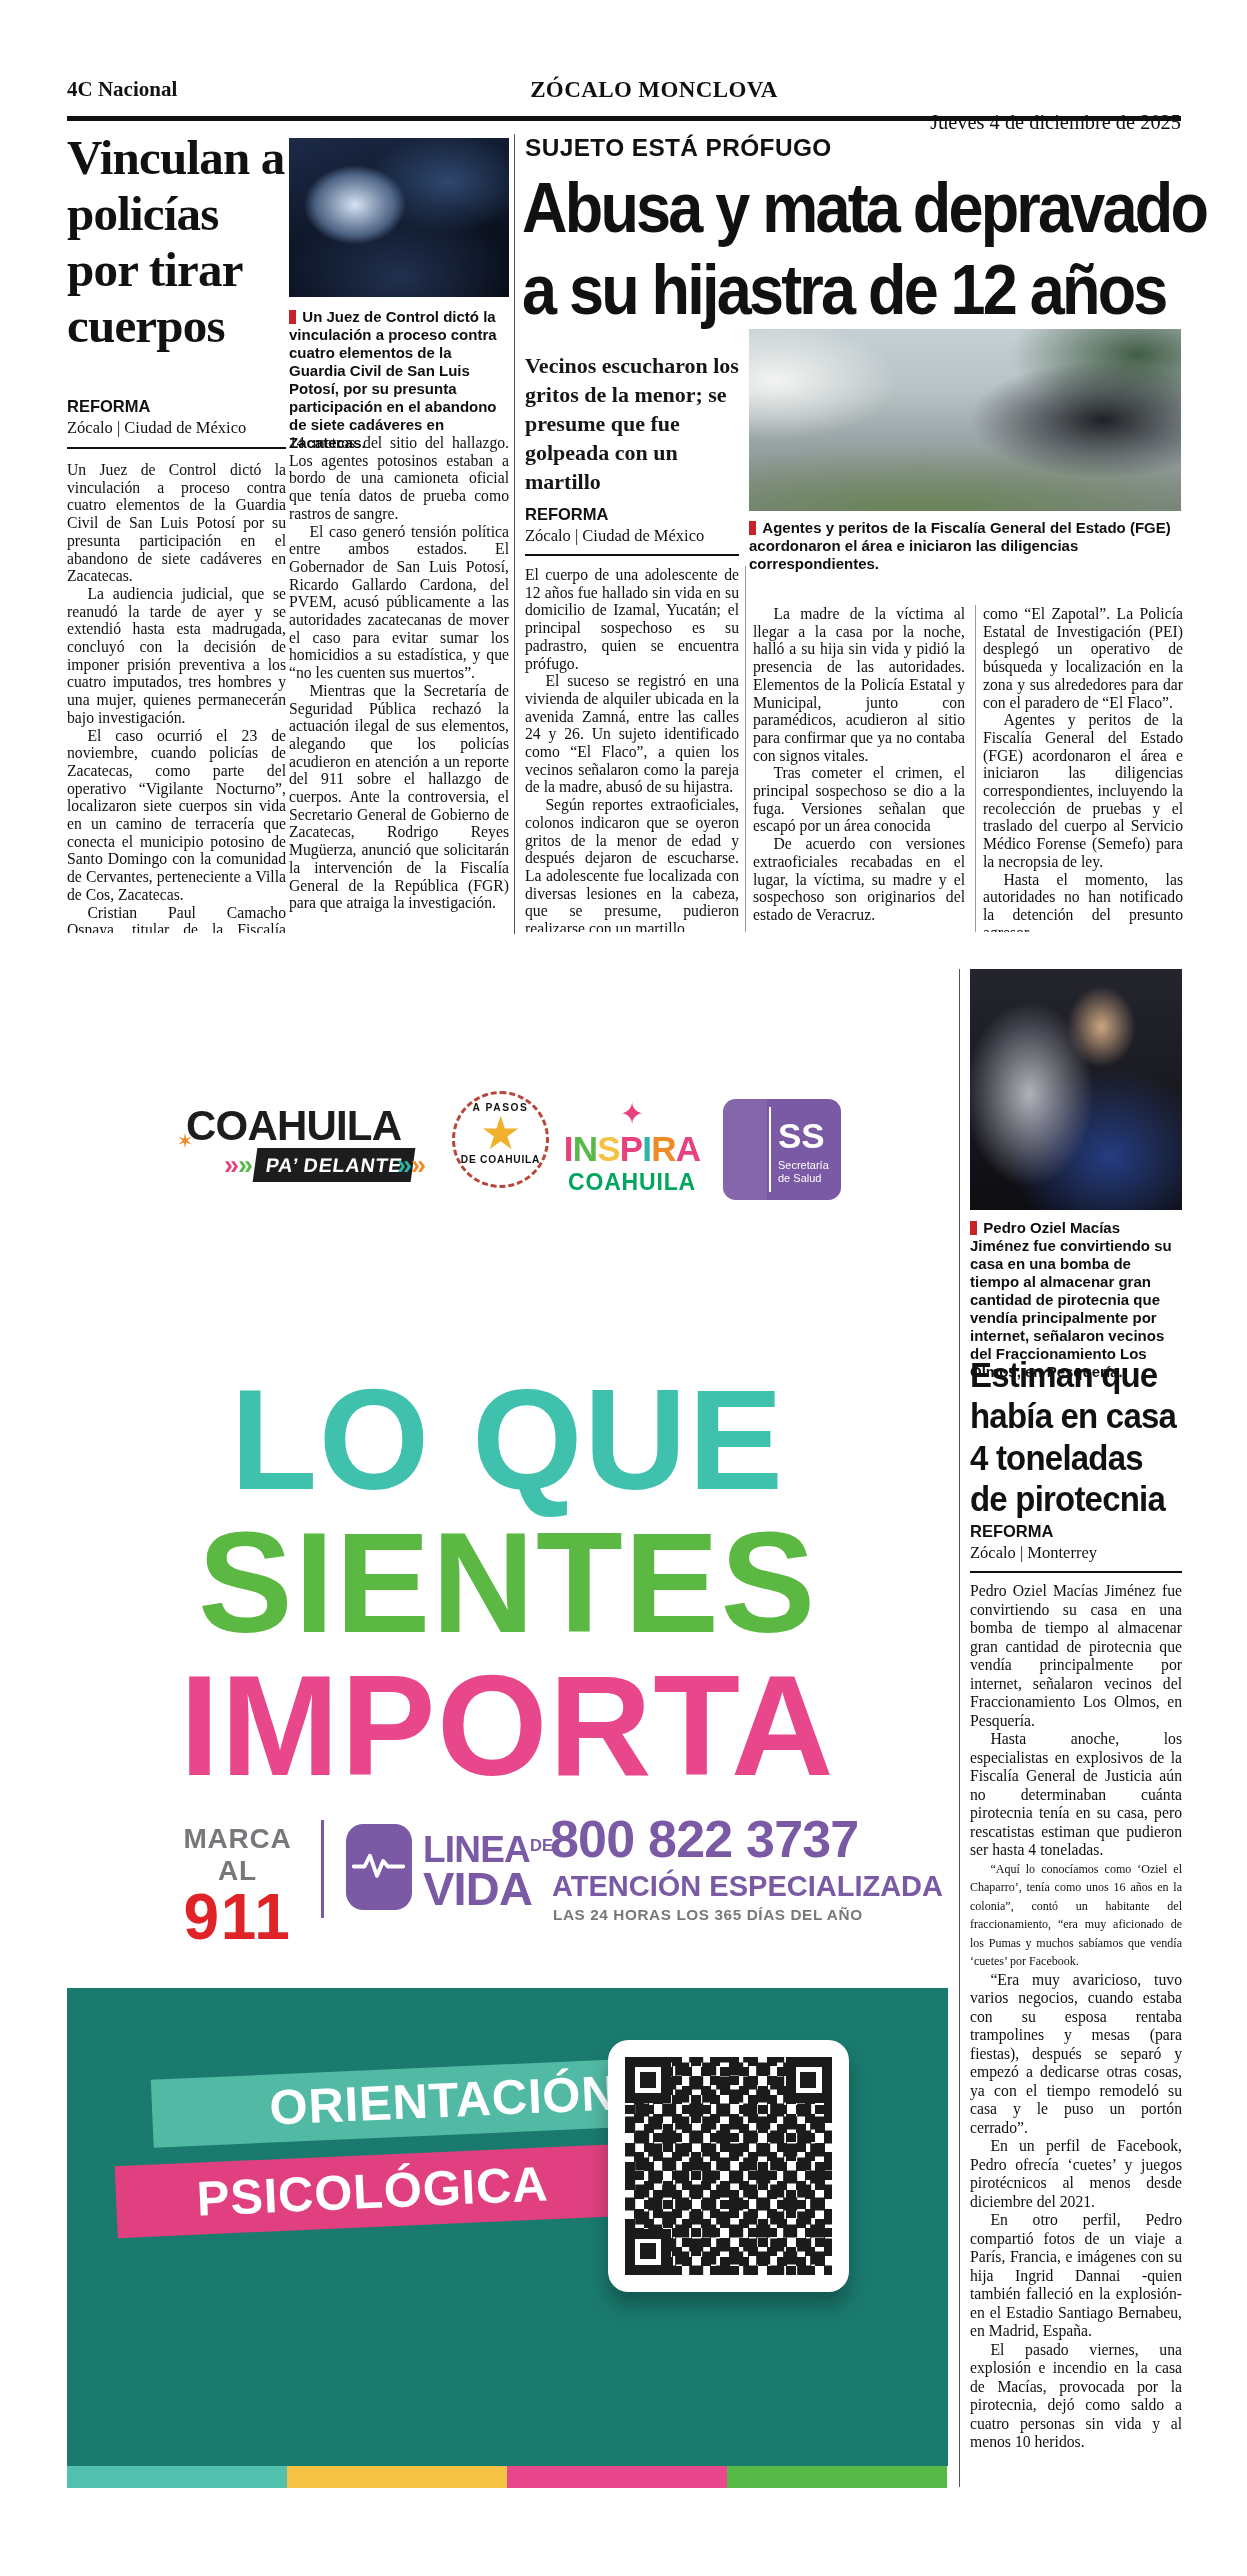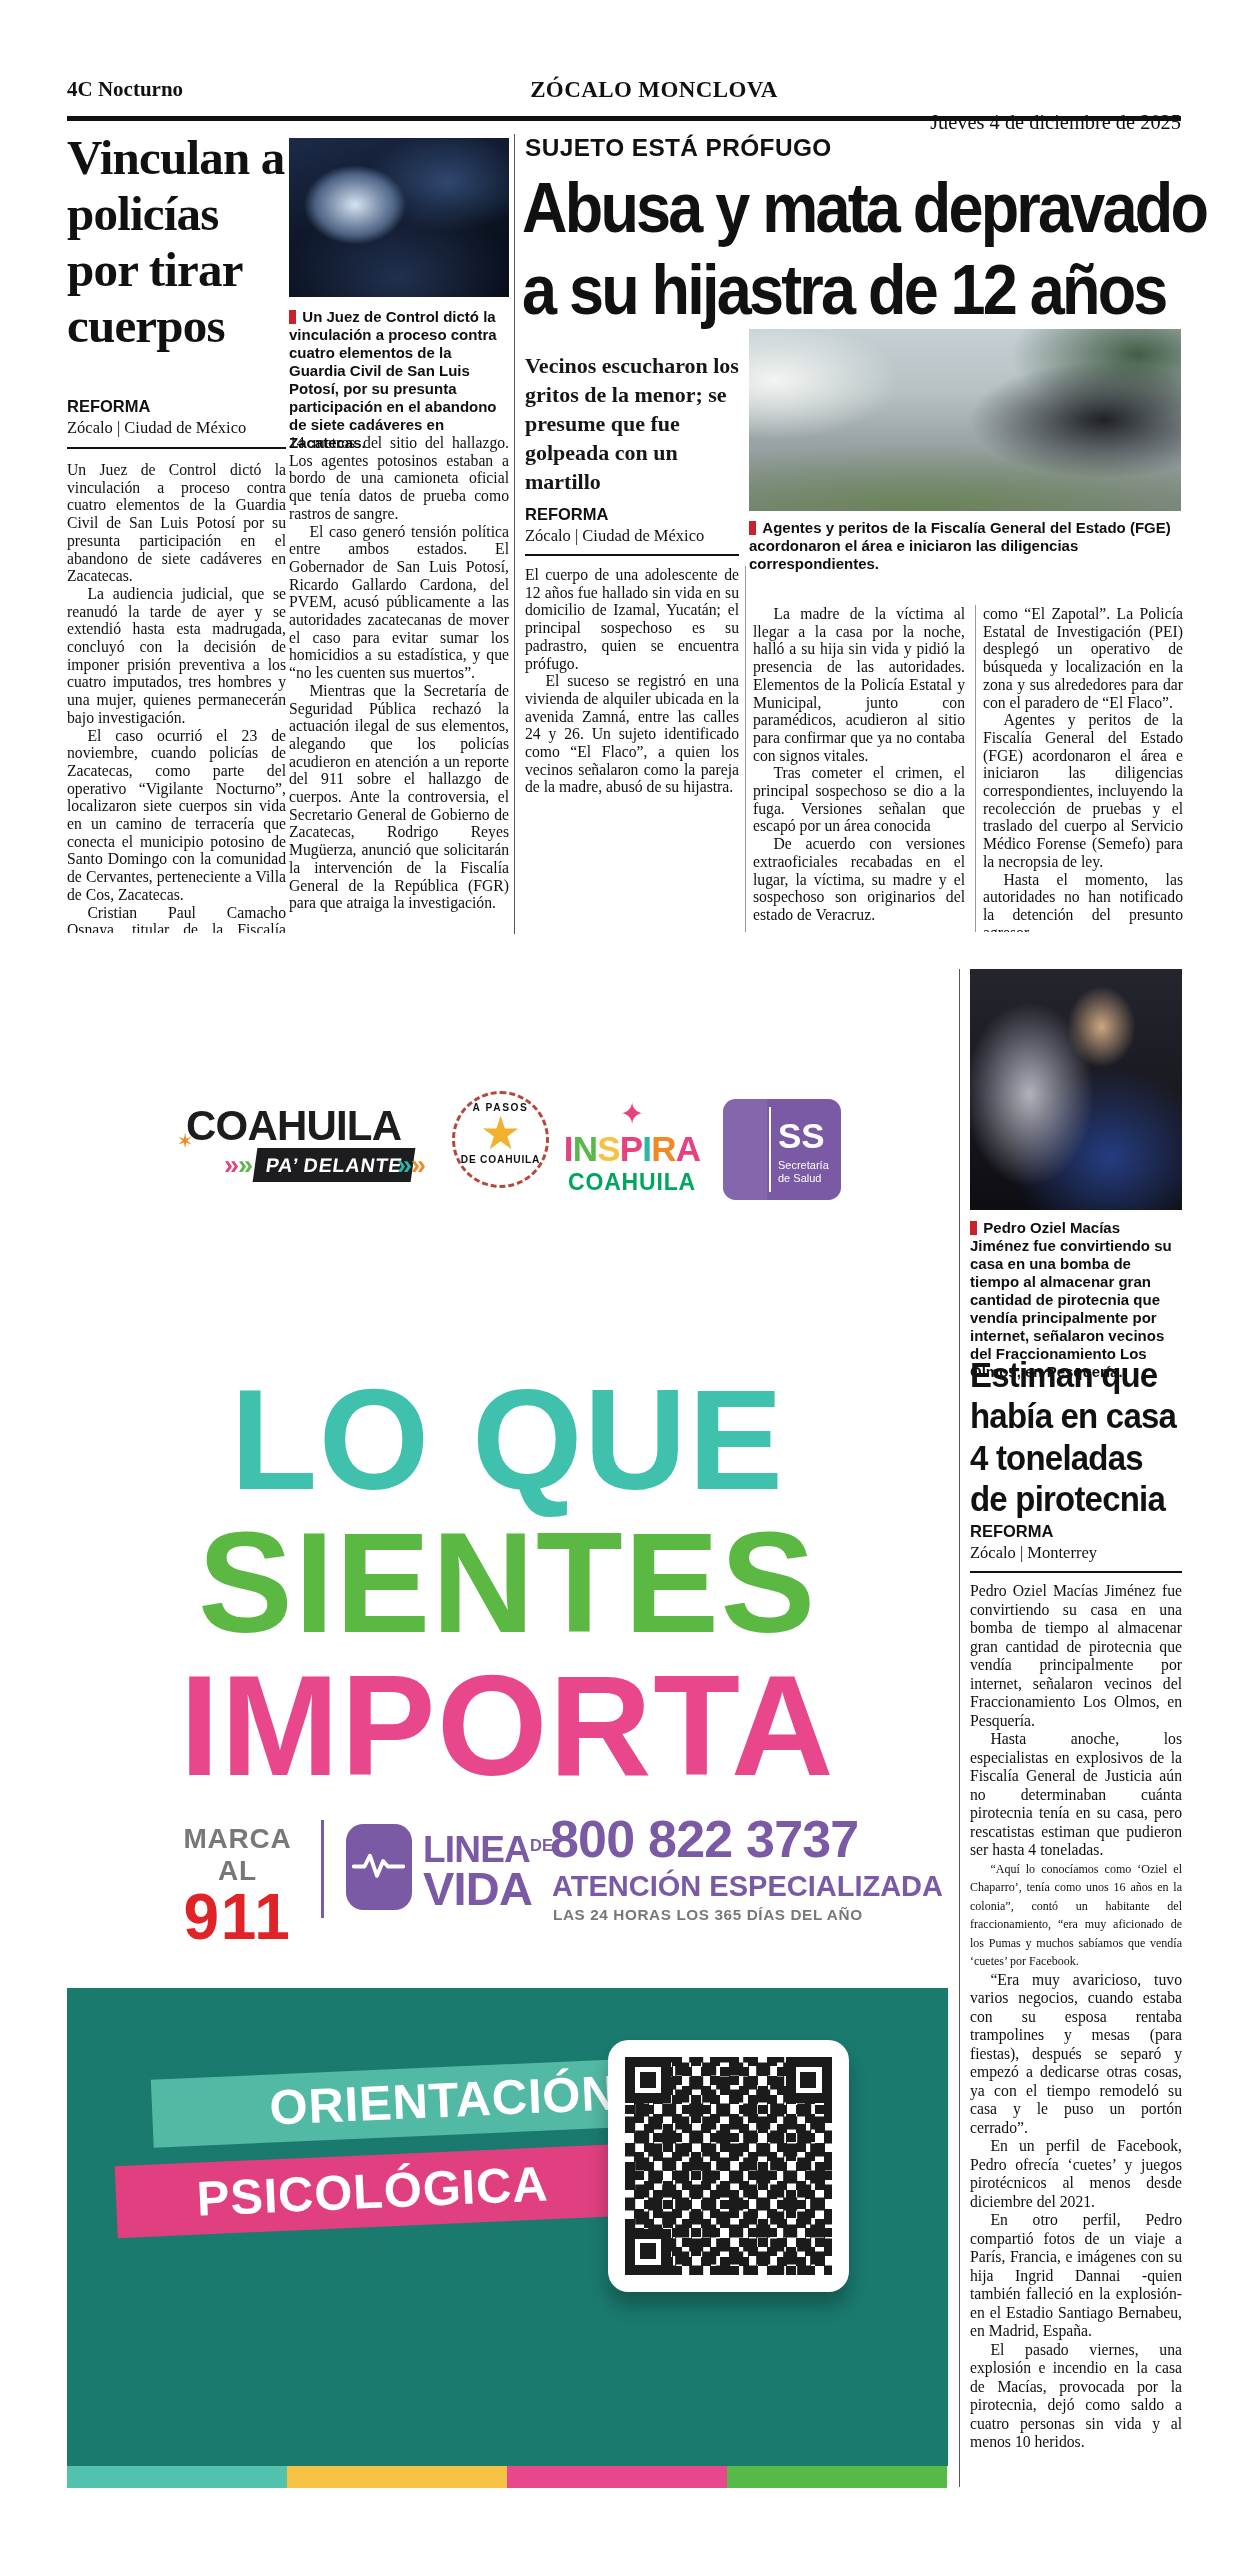--- a/index.html
+++ b/index.html
@@ -117,21 +117,21 @@
 
   .stripe{top:2466px;height:22px;}
   .stripe-1{left:67px;width:220px;background:#52c2ae;}
   .stripe-2{left:287px;width:220px;background:#f6c244;}
   .stripe-3{left:507px;width:220px;background:#e8478b;}
   .stripe-4{left:727px;width:220px;background:#57b947;}
 </style>
 </head>
 <body>
 
-<div class="abs section-label">4C Nocturno</div>
+<div class="abs section-label">4C Nacional</div>
 <div class="abs masthead">ZÓCALO MONCLOVA</div>
 <div class="abs date-label">Jueves 4 de diciembre de 2025</div>
 <div class="abs head-rule"></div>
 
 <div class="abs left-headline">Vinculan a policías por tirar cuerpos</div>
 <div class="abs" style="left:67px;top:397px;">
   <div class="agency">REFORMA</div>
   <div class="place">Zócalo | Ciudad de México</div>
 </div>
 <div class="abs thin-rule" style="left:67px;top:447px;width:219px;"></div>
@@ -167,20 +167,21 @@
 <div class="abs thin-rule" style="left:525px;top:554px;width:214px;"></div>
 
 <div class="abs photo-street"></div>
 <div class="abs caption" style="left:749px;top:519px;width:434px;">
   <span class="bullet"></span><span>Agentes y peritos de la Fiscalía General del Estado (FGE) acordonaron el área e iniciaron las diligencias correspondientes.</span>
 </div>
 
 <div class="abs body-text" style="left:525px;top:566px;width:214px;height:366px;">
   <p>El cuerpo de una adolescente de 12 años fue hallado sin vida en su domicilio de Izamal, Yucatán; el principal sospechoso es su padrastro, quien se encuentra prófugo.</p>
   <p class="ind">El suceso se registró en una vivienda de alquiler ubicada en la avenida Zamná, entre las calles 24 y 26. Un sujeto identificado como “El Flaco”, a quien los vecinos señalaron como la pareja de la madre, abusó de su hijastra.</p>
+  <p class="ind">Según reportes extraoficiales, colonos indicaron que se oyeron gritos de la menor de edad y después dejaron de escucharse. La adolescente fue localizada con diversas lesiones en la cabeza, que se presume, pudieron realizarse con un martillo.</p>
 </div>
 <div class="abs colrule" style="left:745px;top:566px;height:366px;"></div>
 <div class="abs body-text" style="left:753px;top:605px;width:212px;height:327px;">
   <p class="ind">La madre de la víctima al llegar a la casa por la noche, halló a su hija sin vida y pidió la presencia de las autoridades. Elementos de la Policía Estatal y Municipal, junto con paramédicos, acudieron al sitio para confirmar que ya no contaba con signos vitales.</p>
   <p class="ind">Tras cometer el crimen, el principal sospechoso se dio a la fuga. Versiones señalan que escapó por un área conocida</p>
   <p class="ind">De acuerdo con versiones extraoficiales recabadas en el lugar, la víctima, su madre y el sospechoso son originarios del estado de Veracruz.</p>
 </div>
 <div class="abs colrule" style="left:975px;top:605px;height:327px;"></div>
 <div class="abs body-text" style="left:983px;top:605px;width:200px;height:327px;">
   <p>como “El Zapotal”. La Policía Estatal de Investigación (PEI) desplegó un operativo de búsqueda y localización en la zona y sus alrededores para dar con el paradero de “El Flaco”.</p>

